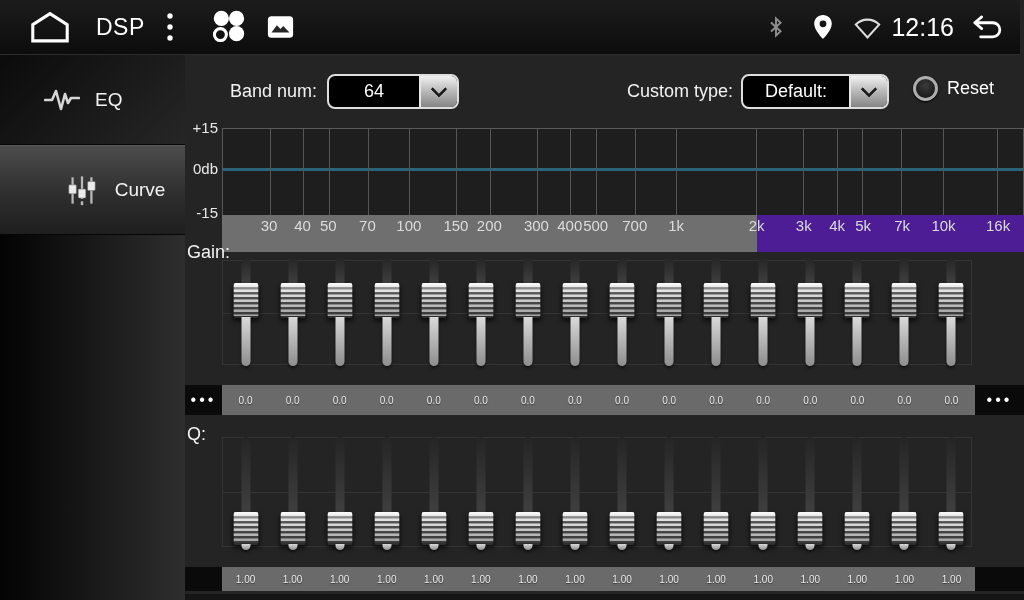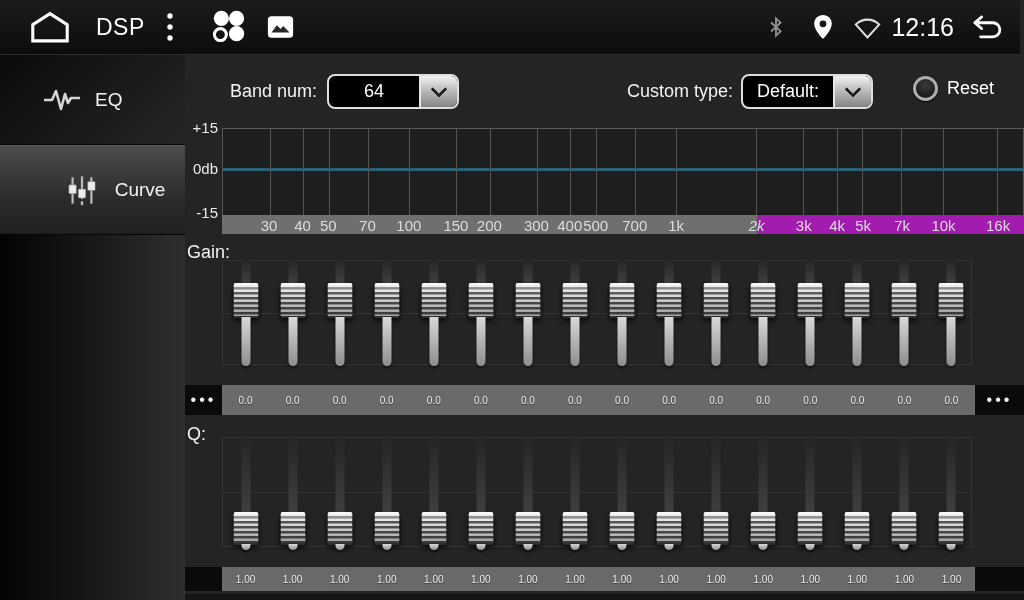--- a/index.html
+++ b/index.html
@@ -37,39 +37,39 @@
   
   .main{position:absolute;left:185px;top:55px;width:839px;height:545px;background:#242424;}
 
   .ctl-label{position:absolute;color:#f2f2f2;font-size:18px;height:34px;line-height:34px;top:19px;}
   .lbl-band{left:45px;}
   .lbl-custom{left:442px;}
 
   .dropdown{position:absolute;top:19px;height:35px;display:flex;align-items:stretch;
     background:#000;border:2px solid #dedede;border-radius:8px;overflow:hidden;cursor:pointer;}
   .dd-band{left:142px;width:132px;}
-  .dd-custom{left:556px;width:132px;}
+  .dd-custom{left:556px;width:148px;}
   .dd-value{flex:1;color:#fff;font-size:18px;display:flex;align-items:center;justify-content:center;}
   .dd-btn{width:38px;background:linear-gradient(180deg,#f2f2f2,#bdbdbd 45%,#858585);
     border-left:2px solid #e6e6e6;display:flex;align-items:center;justify-content:center;}
   .chev{width:12px;height:12px;border-right:3.6px solid #1d1d1d;border-bottom:3.6px solid #1d1d1d;
     transform:rotate(45deg) translate(-2px,-2px);border-radius:1px;}
 
   .reset{position:absolute;left:728px;top:21px;display:flex;align-items:center;cursor:pointer;}
   .radio{width:25px;height:25px;border-radius:50%;border:3.5px solid #adadad;
     background:radial-gradient(circle at 50% 35%,#3a3a3a,#101010);box-shadow:0 1px 2px #000;}
   .reset-label{color:#fff;font-size:18px;margin-left:9px;}
 
   
   .ylab{position:absolute;left:0;width:33px;text-align:right;color:#e8e8e8;font-size:15px;transform:translateY(-50%);}
   .plot{position:absolute;left:37px;top:73px;width:802px;height:87px;background:#1e1e1e;
     border-top:1px solid #5a5a5a;border-left:1px solid #565656;border-right:1px solid #565656;}
   .vline{position:absolute;top:0;bottom:0;width:1px;background:#555;}
   .zero-line{position:absolute;left:0;right:0;height:3px;background:#2b6478;}
-  .freq-axis{position:absolute;left:37px;top:160px;width:802px;height:19px;background:#a21caf;}
+  .freq-axis{position:absolute;left:37px;top:160px;width:802px;height:37px;background:#4c1d95;}
   .axis-hl{position:absolute;left:0;top:0;bottom:0;background:#6f6f6f;}
   .ftick{position:absolute;top:0;transform:translateX(-50%);color:#dcdcdc;font-size:15px;line-height:21px;}
 
   
   .section-label{position:absolute;left:2px;color:#f2f2f2;font-size:18px;}
   .lbl-gain{top:187px;}
   .lbl-q{top:369px;}
   .guides{position:absolute;left:37px;width:750px;border:1px solid #343434;}
   .g-gain{top:205px;height:105px;}
   .g-q{top:382px;height:110px;}
@@ -249,21 +249,21 @@
         <span class="ftick" style="left: 13.2647%;">50</span>
         <span class="ftick" style="left: 18.1356%;">70</span>
         <span class="ftick" style="left: 23.299%;">100</span>
         <span class="ftick" style="left: 29.1687%;">150</span>
         <span class="ftick" style="left: 33.3333%;">200</span>
         <span class="ftick" style="left: 39.203%;">300</span>
         <span class="ftick" style="left: 43.3677%;">400</span>
         <span class="ftick" style="left: 46.598%;">500</span>
         <span class="ftick" style="left: 51.4689%;">700</span>
         <span class="ftick" style="left: 56.6323%;">1k</span>
-        <span class="ftick" style="left: 66.6667%; font-style: italic;">2k</span>
+        <span class="ftick" style="left: 66.6667%;">2k</span>
         <span class="ftick" style="left: 72.5364%;">3k</span>
         <span class="ftick" style="left: 76.701%;">4k</span>
         <span class="ftick" style="left: 79.9313%;">5k</span>
         <span class="ftick" style="left: 84.8023%;">7k</span>
         <span class="ftick" style="left: 89.9657%;">10k</span>
         <span class="ftick" style="left: 96.7697%;">16k</span>
       </div>
 
     <span class="section-label lbl-gain">Gain:</span>
     <div class="guides g-gain">

